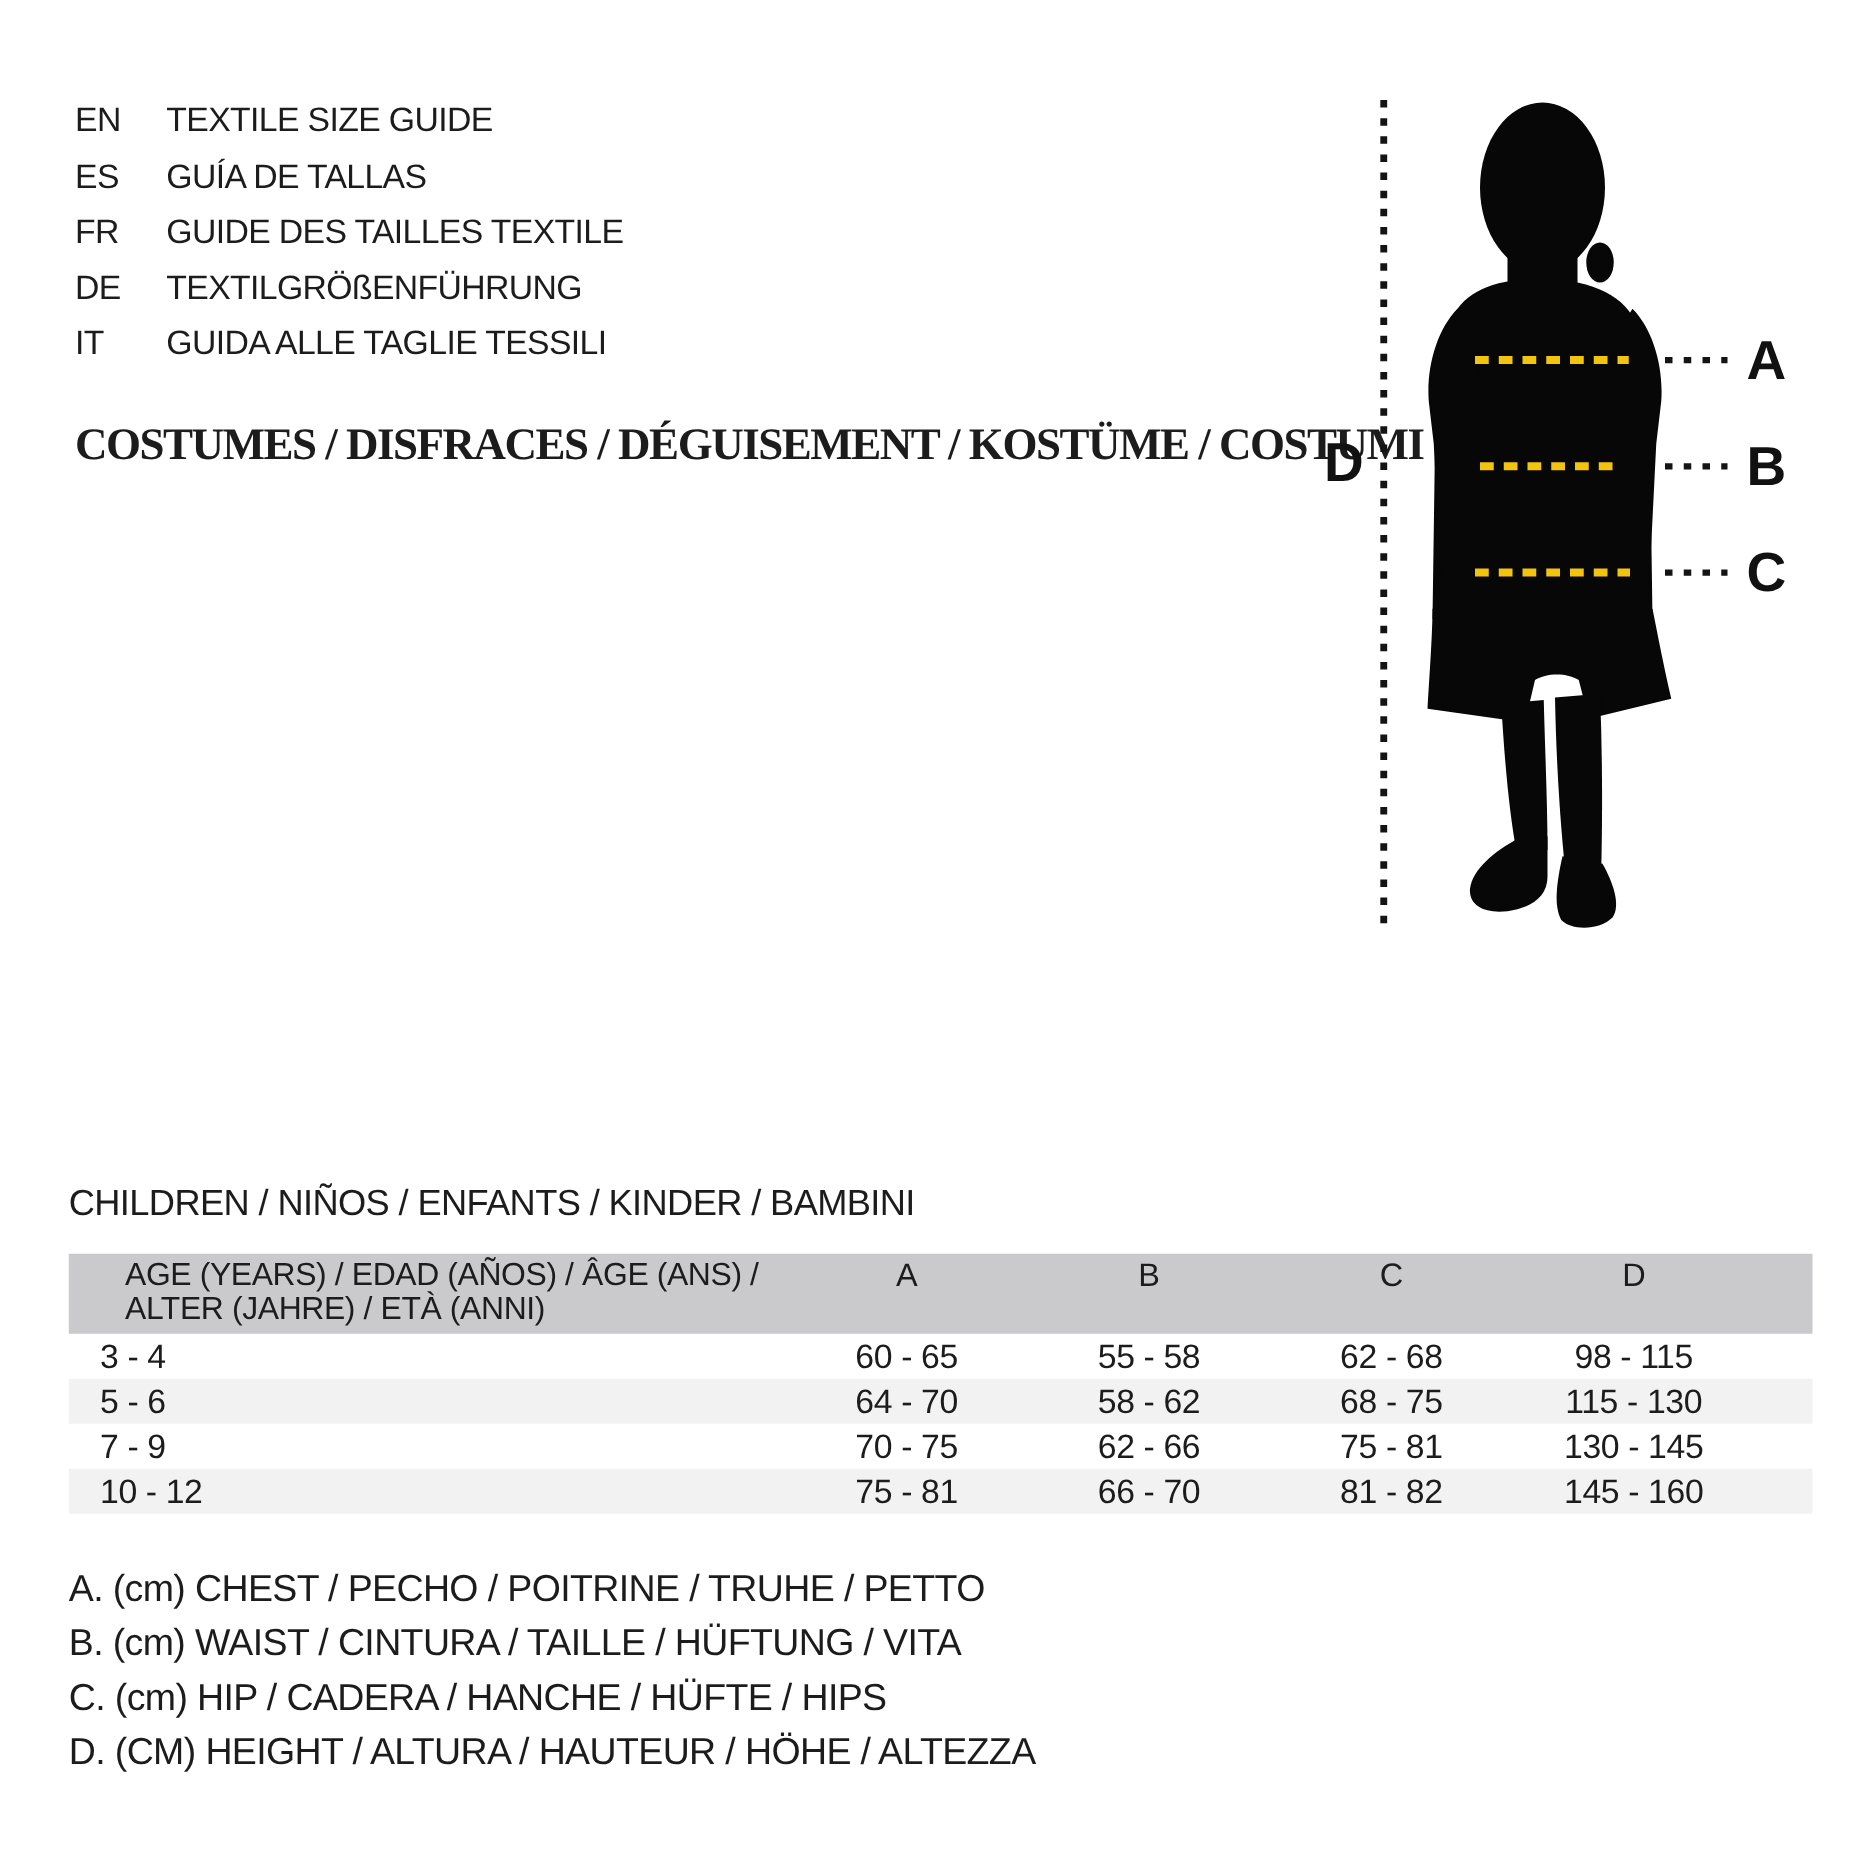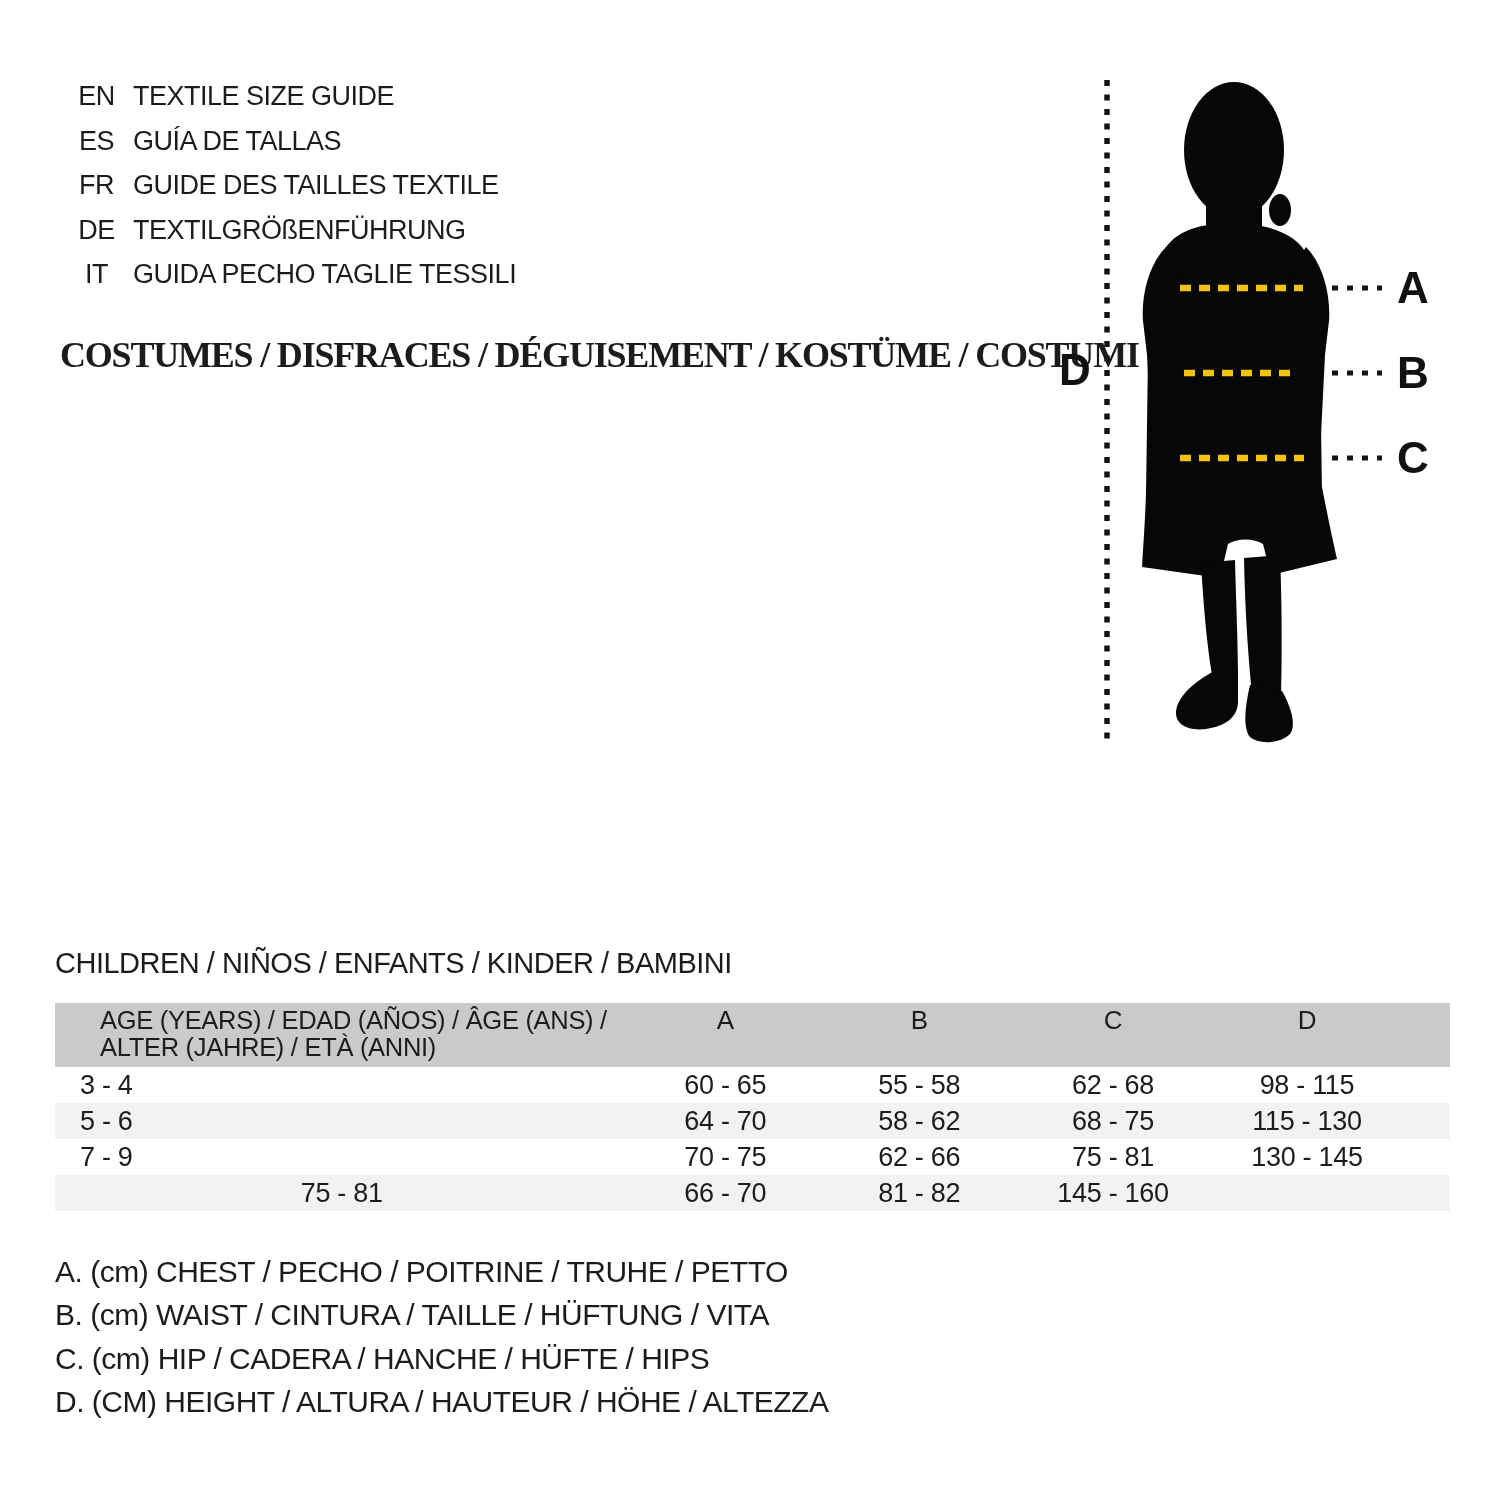--- a/index.html
+++ b/index.html
@@ -5,21 +5,21 @@
   html,body{margin:0;padding:0;background:#ffffff;}
   .page{
     position:relative;
     width:1501px;height:1500px;
     background:#ffffff;
     font-family:"Liberation Sans", sans-serif;
     color:#1c1c1c;
     overflow:hidden;
   }
   
-  .lang-block{position:absolute;left:60px;top:74px;text-align:center;}
+  .lang-block{position:absolute;left:60px;top:74px;}
   .lang-row{display:flex;line-height:44.5px;font-size:27px;letter-spacing:-0.5px;font-weight:500;}
   .lang-code{width:73px;flex:0 0 73px;}
   
   .category-line{
     position:absolute;left:60px;top:336px;
     font-size:36px;font-weight:700;letter-spacing:-1.2px;line-height:38px;white-space:nowrap;font-family:Liberation Serif, serif;
   }
   
   .figure-svg{position:absolute;left:1030px;top:55px;width:470px;height:700px;}
   .figure-label{font-family:"Liberation Sans",sans-serif;font-size:44px;font-weight:700;fill:#111;}
@@ -61,21 +61,21 @@
     <div class="lang-row">
       <span class="lang-code">FR</span>
       <span class="lang-label">GUIDE DES TAILLES TEXTILE</span>
     </div>
     <div class="lang-row">
       <span class="lang-code">DE</span>
       <span class="lang-label">TEXTILGRÖßENFÜHRUNG</span>
     </div>
     <div class="lang-row">
       <span class="lang-code">IT</span>
-      <span class="lang-label">GUIDA PECHO TAGLIE TESSILI</span>
+      <span class="lang-label">GUIDA ALLE TAGLIE TESSILI</span>
     </div>
   </section>
 
   <div class="category-line">COSTUMES / DISFRACES / DÉGUISEMENT / KOSTÜME / COSTUMI</div>
 
   <svg class="figure-svg" viewBox="0 0 470 700">
 
     <line x1="77" y1="25" x2="77" y2="686" stroke="#141414" stroke-width="5.5" stroke-dasharray="6 8.5"></line>
     <text class="figure-label" x="45" y="330" text-anchor="middle">D</text>
 
@@ -168,20 +168,21 @@
       <div class="num-cell">115 - 130</div>
     </div>
     <div class="t-grid t-row">
       <div class="age-cell">7 - 9</div>
       <div class="num-cell">70 - 75</div>
       <div class="num-cell">62 - 66</div>
       <div class="num-cell">75 - 81</div>
       <div class="num-cell">130 - 145</div>
     </div>
     <div class="t-grid t-row striped">
+      <div class="age-cell">10 - 12</div>
       <div class="num-cell">75 - 81</div>
       <div class="num-cell">66 - 70</div>
       <div class="num-cell">81 - 82</div>
       <div class="num-cell">145 - 160</div>
     </div>
   </div>
 
   <div class="legend">
     <div class="legend-row">A. (cm) CHEST / PECHO / POITRINE / TRUHE / PETTO</div>
     <div class="legend-row">B. (cm) WAIST / CINTURA / TAILLE / HÜFTUNG / VITA</div>

